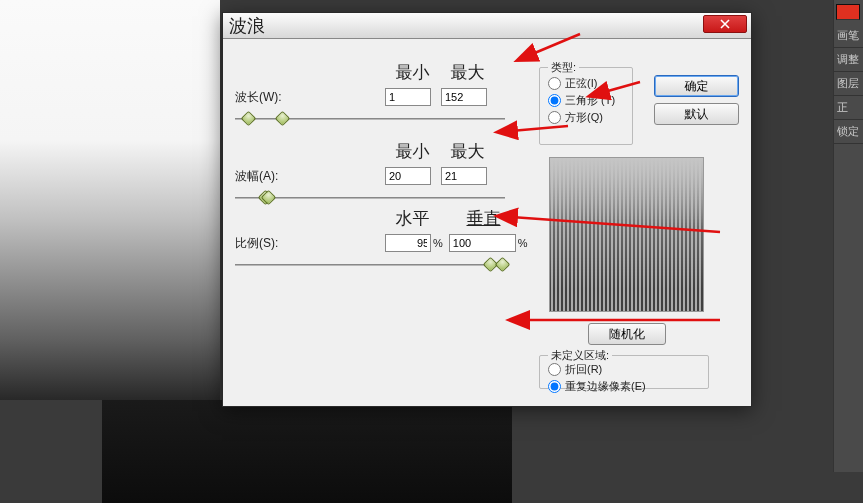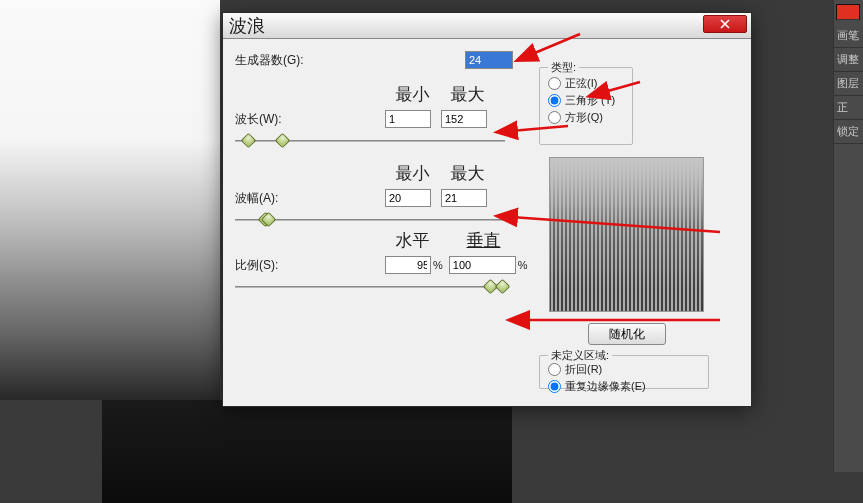--- a/index.html
+++ b/index.html
@@ -69,25 +69,20 @@
     <span class="title">波浪</span>
     <div class="close-btn">
       <svg width="10" height="10" viewBox="0 0 10 10">
           <path d="M1 1 L9 9 M9 1 L1 9" stroke="#fff" stroke-width="1.6"></path>
         </svg>
     </div>
   </div>
 
   <div class="content">
 
-    <div class="row" style="margin-top:4px;">
-      <span class="lbl">生成器数(G):</span>
-      <span style="width:140px;"></span>
-      <input class="field selected" value="24" style="">
-    </div>
 
     <div style="display:flex; margin-top:14px;">
       <span style="width:150px;"></span>
       <span class="col-lbl" style="width:55px;">最小</span>
       <span class="col-lbl" style="width:55px;">最大</span>
     </div>
     <div class="row">
       <span class="lbl">波长(W):</span>
       <span style="width:60px;"></span>
       <input class="field" style="width: 46px;" value="1">
@@ -148,20 +143,24 @@
       <label class="radio-row">
           <input type="radio" name="t" checked="" style="">
           <span>三角形 (T)</span>
         </label>
       <label class="radio-row">
           <input type="radio" name="t" style="">
           <span>方形(Q)</span>
         </label>
     </div>
 
+    <div class="buttons">
+      <button class="btn primary">确定</button>
+      <button class="btn">默认</button>
+    </div>
 
     <div class="preview">
       <div class="preview-inner"></div>
     </div>
 
     <button class="btn" style="position:absolute; left:365px; top:284px; width:78px;">随机化</button>
 
     <div class="group-box undef-box">
       <span class="gb-title">未定义区域:</span>
       <label class="radio-row">

